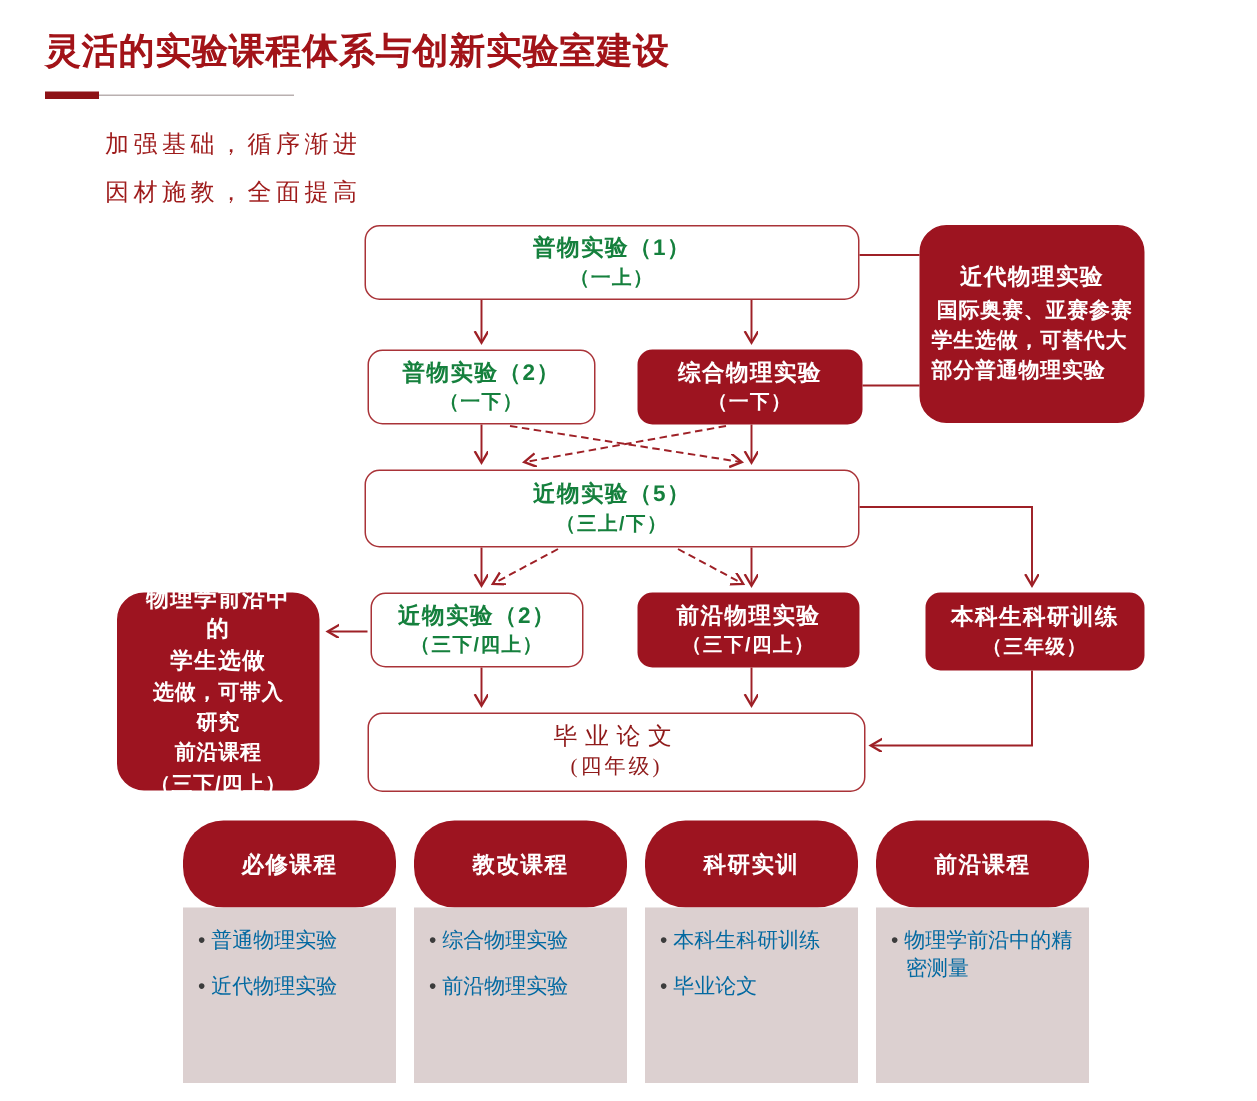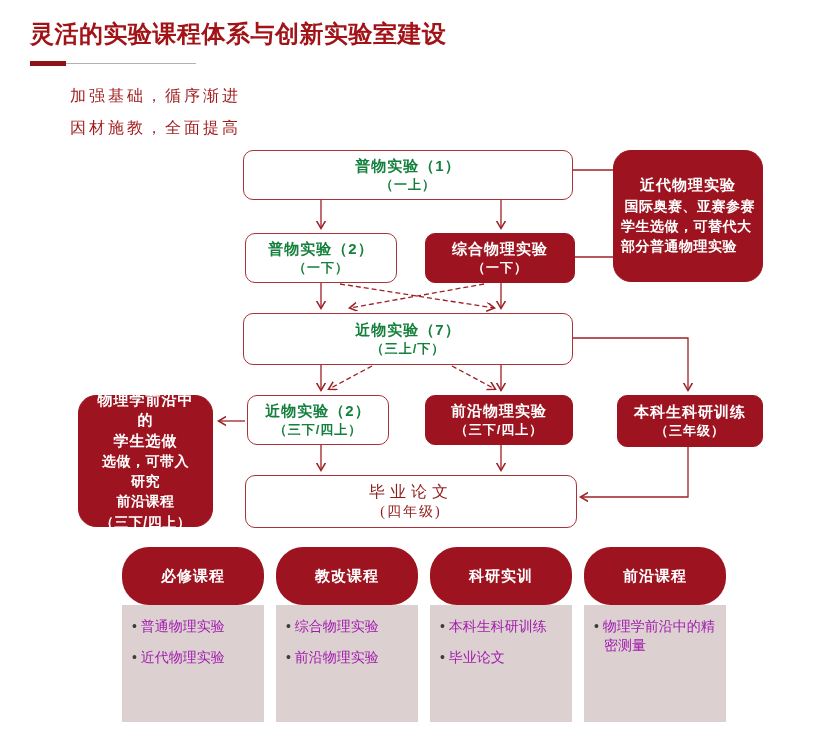--- a/index.html
+++ b/index.html
@@ -22,21 +22,21 @@
   .fnote{font-size:14px;font-weight:bold;letter-spacing:0.5px;line-height:1.45;}
   .serifbox{font-family:"Liberation Serif",serif;color:#8F1A1A;}
   .serifbox .fl1{font-weight:normal;font-size:16px;letter-spacing:5px;}
   .serifbox .fl2{font-weight:normal;font-size:14px;letter-spacing:2px;}
   svg.conn{position:absolute;left:0;top:0;pointer-events:none;}
   
   .tcol{position:absolute;top:547px;width:142px;height:163px;}
   .thead{height:58px;background:#9D1420;color:#ffffff;display:flex;align-items:center;
          justify-content:center;font-size:15px;font-weight:bold;letter-spacing:1px;border-radius:27px;}
   .tbody{height:105px;background:#DCD0D0;padding:12px 6px 0 10px;box-sizing:content-box;}
-  .t-item{font-size:14px;color:#a21caf;line-height:1.35;margin-bottom:12px;text-indent:-10px;
+  .t-item{font-size:14px;color:#0369a1;line-height:1.35;margin-bottom:12px;text-indent:-10px;
           padding-left:10px;}
   .t-item::before{content:"• ";color:#3C3C3C;}
 </style>
 </head>
 <body>
 
 <div class="slide">
 
   <h1 class="title">灵活的实验课程体系与创新实验室建设</h1>
   <div class="rule-red"></div>
@@ -88,21 +88,21 @@
   </div>
 
   <div class="fbox filled biground" style="left:613px;top:150px;width:150px;height:132px;padding:4px 7px;">
     <div class="fl1">近代物理实验</div>
     <div class="fnote" style="text-align:right;">国际奥赛、亚赛参赛</div>
     <div class="fnote" style="text-align:left;">学生选做，可替代大</div>
     <div class="fnote" style="text-align:left;">部分普通物理实验</div>
   </div>
 
   <div class="fbox outline" style="left:243px;top:313px;width:330px;height:52px;">
-    <div class="fl1">近物实验（7）</div>
+    <div class="fl1">近物实验（5）</div>
     <div class="fl2">（三上/下）</div>
   </div>
 
   <div class="fbox outline" style="left:247px;top:395px;width:142px;height:50px;">
     <div class="fl1">近物实验（2）</div>
     <div class="fl2">（三下/四上）</div>
   </div>
 
   <div class="fbox filled" style="left:425px;top:395px;width:148px;height:50px;">
     <div class="fl1">前沿物理实验</div>

